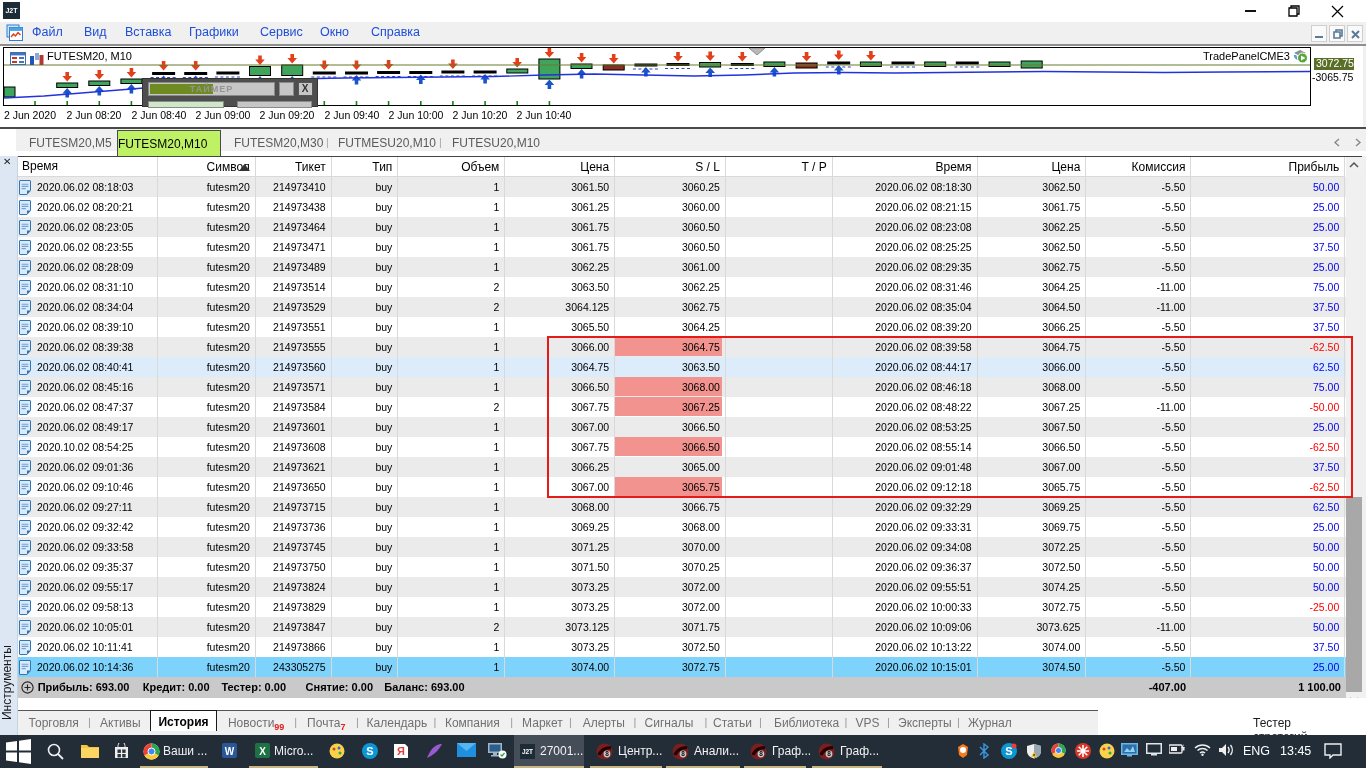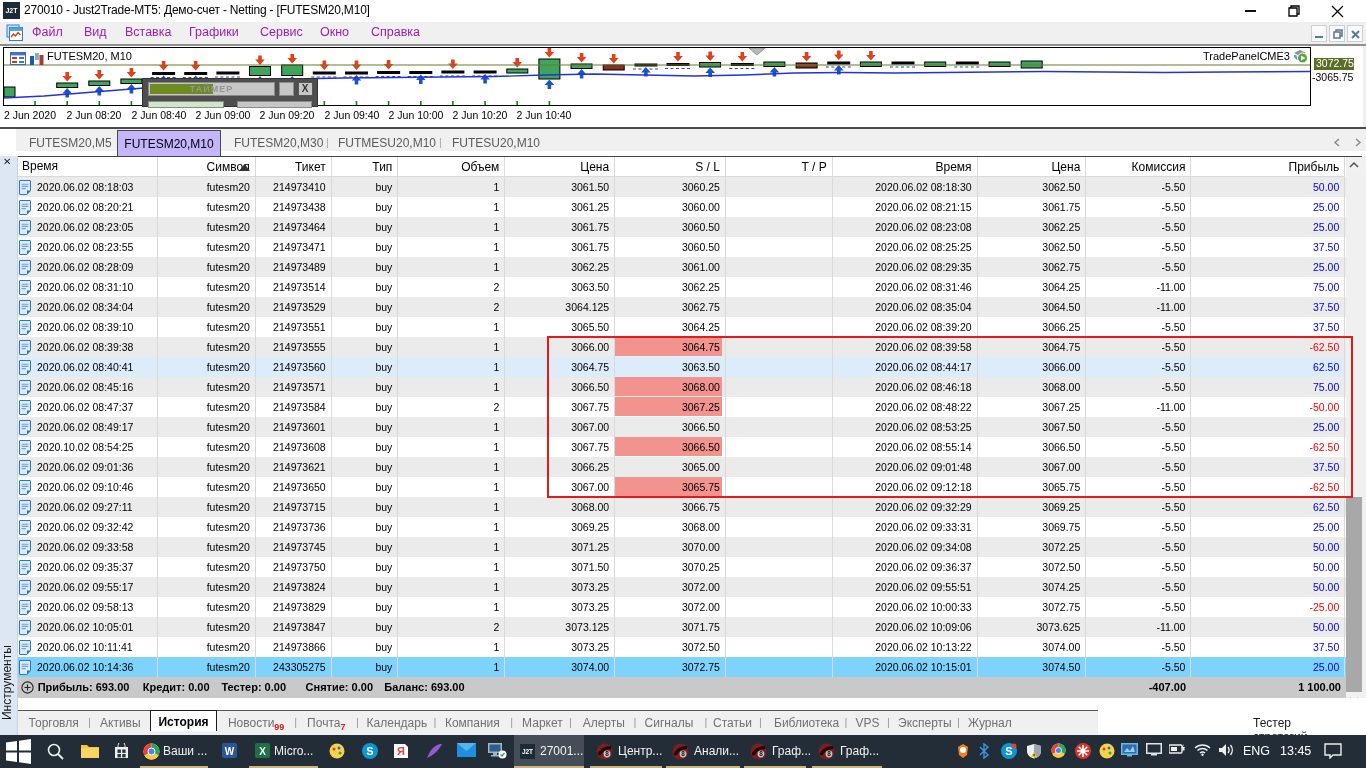--- a/index.html
+++ b/index.html
@@ -6,21 +6,21 @@
 .abs { position:absolute; }
 
 
 #title { left:0; top:0; width:1366px; height:22px; background:#fff; }
 #title .txt { position:absolute; left:24px; top:3px; font-size:12px; letter-spacing:-0.2px; color:#000; }
 #j2t { position:absolute; left:3px; top:2px; width:17px; height:17px; background:#1d2b36;
   color:#fff; font-size:7px; font-weight:bold; text-align:center; line-height:17px; }
 
 
 #menu { left:0; top:22px; width:1366px; height:21px; background:#f0f0f0; }
-.mi { position:absolute; top:3px; font-size:12.5px; color:#a21caf; }
+.mi { position:absolute; top:3px; font-size:12.5px; color:#1d4ed8; }
 #band { left:0; top:43px; width:1366px; height:3.5px; background:#8f8f8f; border-top:1.5px solid #f0f0f0; }
 
 
 #chartbg { left:0; top:46px; width:1366px; height:81px; background:#fff; }
 #plot { left:3px; top:46.5px; width:1308px; height:59px; border:1px solid #000; background:#fff; }
 #pricescale { left:1311px; top:47px; width:52px; height:80px; background:#fff; }
 #chartedge { left:1363px; top:46px; width:3px; height:81px; background:#f0f0f0; }
 #pbox { position:absolute; left:3px; top:11px; width:40px; height:11.5px; background:#5a6e28;
   color:#fff; font-size:10.5px; line-height:11.5px; text-align:left; padding-left:2px; }
 #p2 { position:absolute; left:1px; top:23.5px; font-size:10.5px; color:#000; }
@@ -37,22 +37,22 @@
 #pan-txt { position:absolute; left:0; top:0; width:125px; text-align:center; font-size:9px; font-weight:bold; color:#949494; line-height:12px; letter-spacing:1px; }
 #pan-b1 { position:absolute; left:136px; top:2.5px; width:15px; height:14px; background:#c6c6c6; border:1px solid #8a8a8a; }
 #pan-bx { position:absolute; left:154.5px; top:2.5px; width:15px; height:14px; background:#c6c6c6; border:1px solid #555;
   font-size:10px; font-weight:bold; color:#333; text-align:center; line-height:12px; }
 #pan-g { position:absolute; left:5px; top:21.5px; width:76px; height:7px; background:#cde7c8; border:1px solid #8a8a8a; }
 #pan-s { position:absolute; left:94px; top:21.5px; width:75px; height:7px; background:#c6c6c6; border:1px solid #8a8a8a; }
 
 
 #tabbar { left:0; top:129px; width:1366px; height:22px; background:#f0f0f0;margin-left:16px; }
 .ttab { position:absolute; top:7px; font-size:12px; color:#5a5a5a; }
-#acttab { position:absolute; left:101px; top:1px; width:104px; height:25.5px; background:#c4b5fd;
-  border:1.5px solid #4a4a4a; border-bottom:none; text-align:center; font-size:12px; color:#000; padding-top:6px; }
+#acttab { position:absolute; left:101px; top:1px; width:104px; height:25.5px; background:#bef264;
+  border:1.5px solid #4a4a4a; border-bottom:none; font-size:12px; color:#000; padding-top:6px; }
 .tsep { position:absolute; top:7px; color:#aaa; font-size:11px; }
 #tabline { left:0; top:155.5px; width:1366px; height:1px; background:#444; }
 
 
 #lstrip { left:0; top:156px; width:17.5px; height:579px; background:#dde7f3; border-right:1px solid #c6d3e2; }
 #lx { position:absolute; left:3px; top:0px; font-size:10px; color:#222; }
 #ltxt { position:absolute; left:0px; top:477px; width:17px; height:100px; font-size:12px; color:#1a1a1a;
   writing-mode:vertical-rl; transform:rotate(180deg); text-align:center; }
 
 
@@ -100,21 +100,20 @@
 .ticn { position:absolute; top:8px; }
 .ttxt { position:absolute; top:9px; font-size:12px; color:#f2f2f2; white-space:nowrap; overflow:hidden; }
 .gold { position:absolute; bottom:0; height:2.5px; background:#c9b580; }
 .trtxt { position:absolute; top:9px; font-size:12.5px; color:#fff; }
 #j2tbtn { position:absolute; left:514px; top:0; width:70px; height:33px; background:rgba(255,255,255,.16); }
 </style></head>
 <body>
 
 <div class="abs" id="title">
   <div id="j2t">J2T</div>
-  <div class="txt">270010 - Just2Trade-MT5: Демо-счет - Netting - [FUTESM20,M10]</div>
   <div class="abs" style="left:1245px;top:10px;width:11px;height:1.6px;background:#111"></div>
   <svg class="abs" style="left:1288px;top:5px" width="12" height="12" viewBox="0 0 12 12">
       <path d="M3 3V1h8v8H9M1 3h8v8H1z" fill="none" stroke="#000" stroke-width="1.3"></path>
     </svg>
   <svg class="abs" style="left:1331px;top:5px" width="13" height="13" viewBox="0 0 13 13">
       <path d="M1 1l11 11M12 1L1 12" stroke="#000" stroke-width="1.2"></path>
     </svg>
 </div>
 
 <div class="abs" id="menu">

